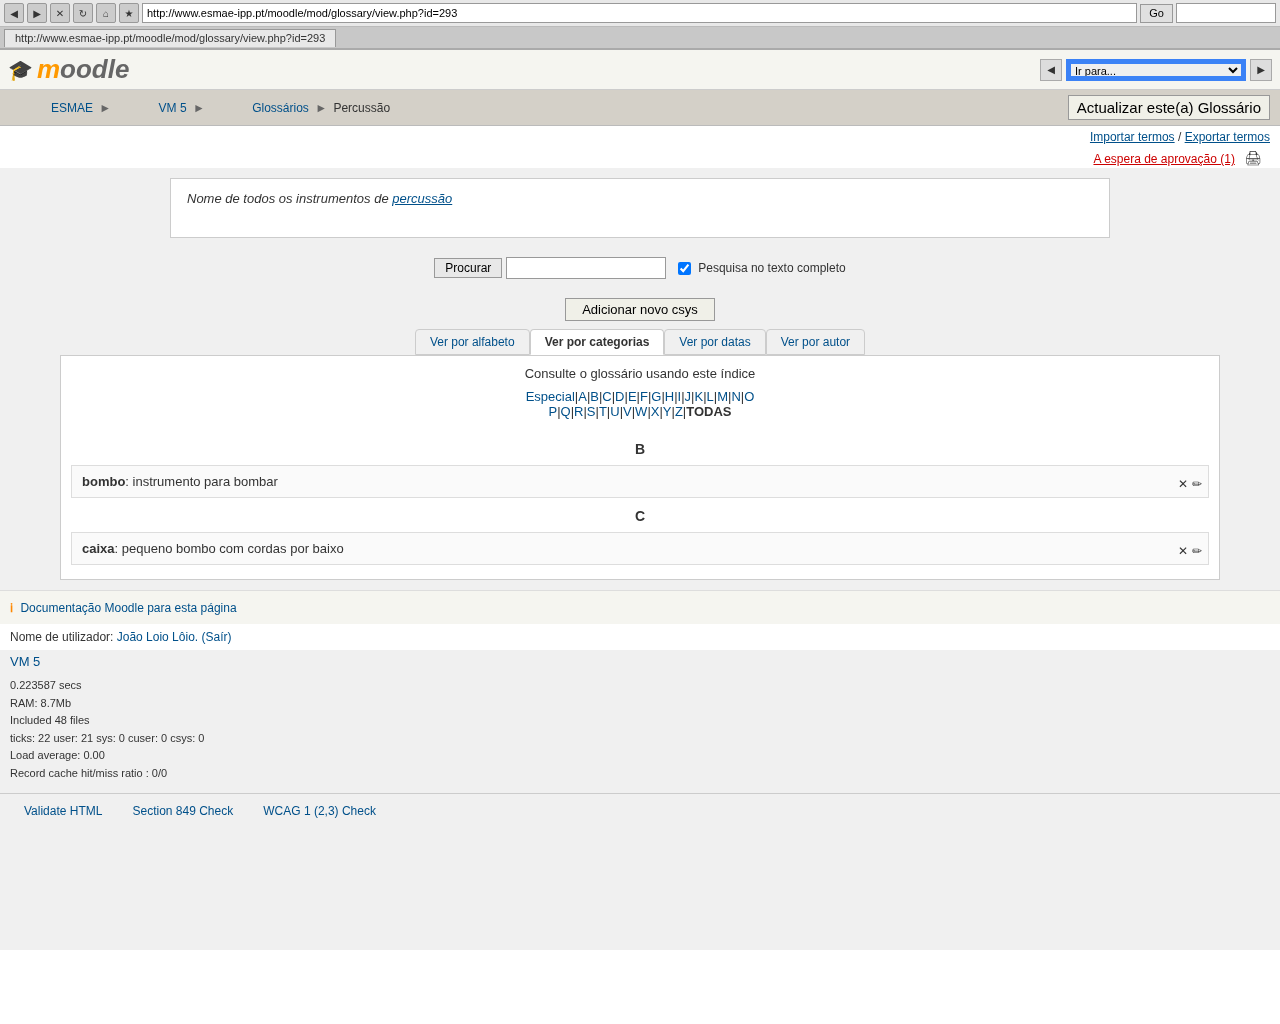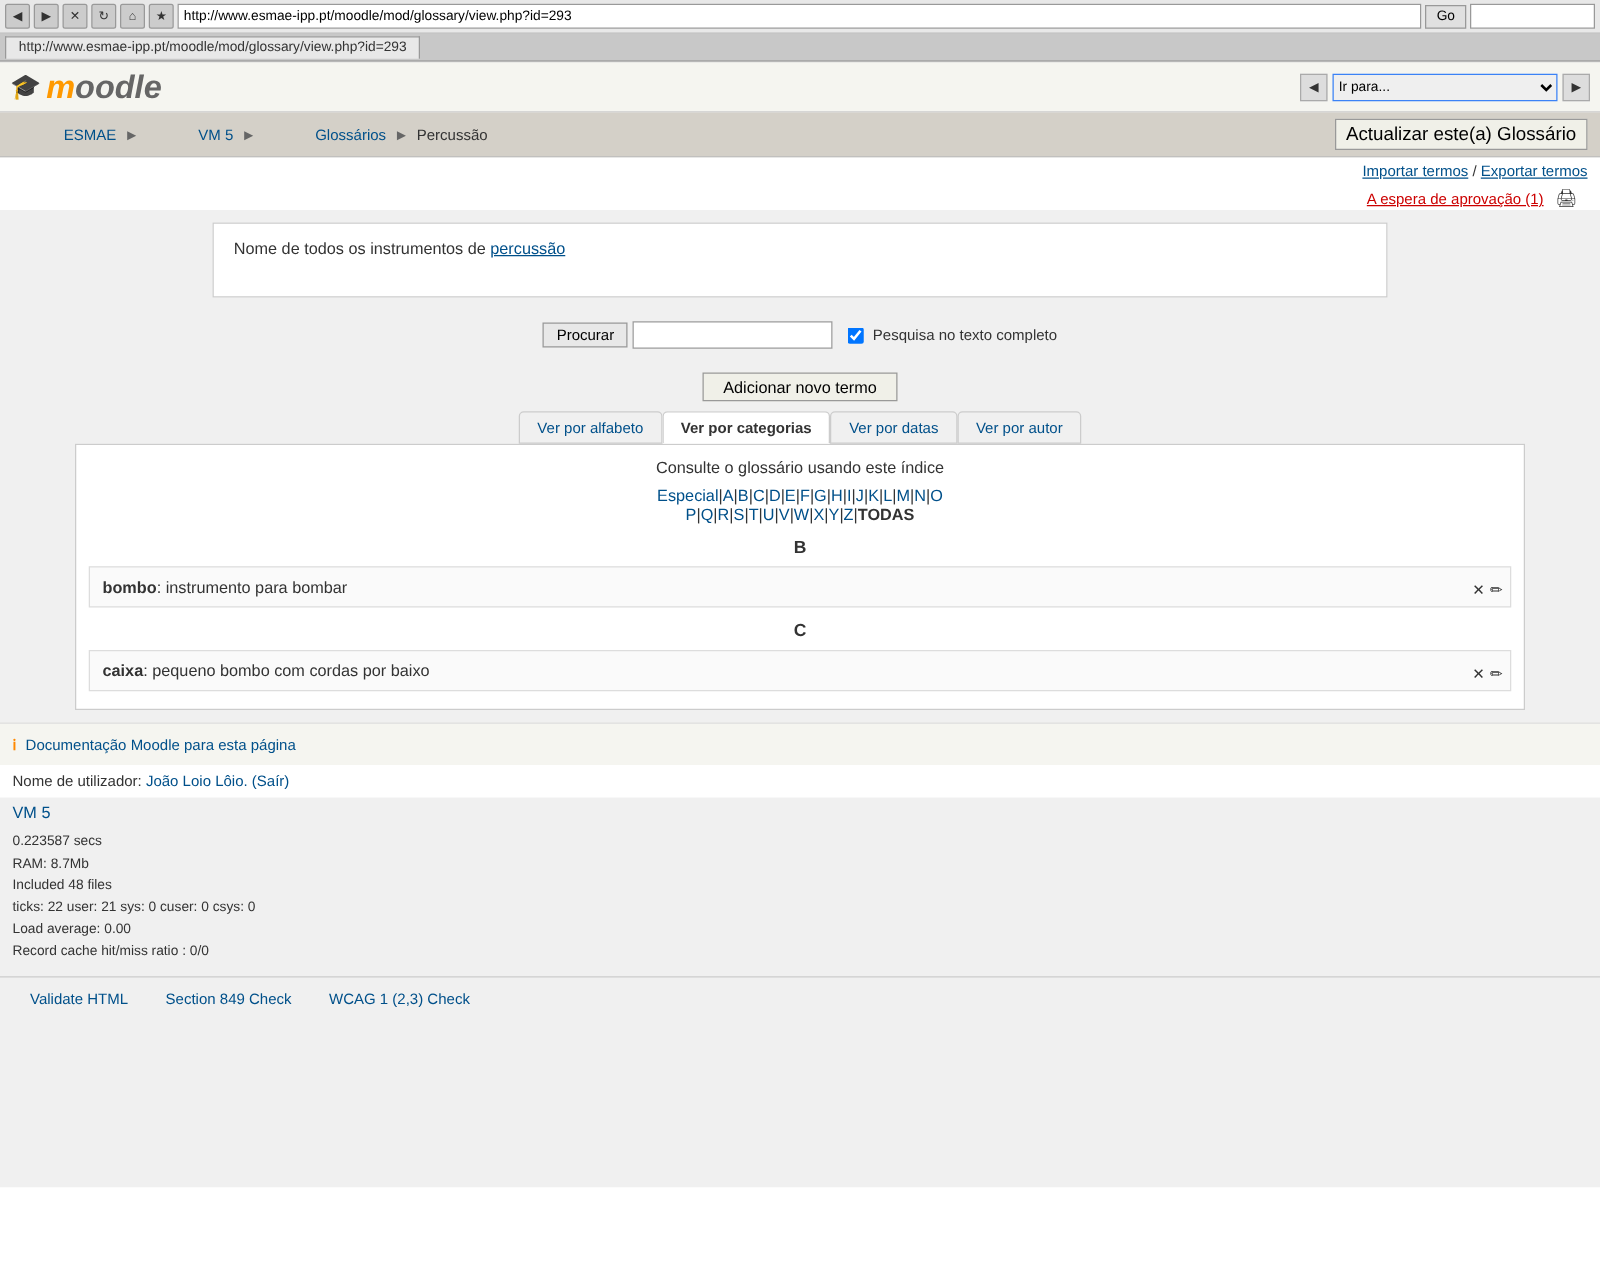--- a/index.html
+++ b/index.html
@@ -20,39 +20,39 @@
 
     
     .top-bar { background: #f5f5f0; border-bottom: 1px solid #ccc; padding: 4px 8px; display: flex; align-items: center; justify-content: space-between; }
     .logo-area { display: flex; align-items: center; gap: 4px; }
     .logo-hat { font-size: 20px; }
     .logo-text { font-size: 26px; font-style: italic; color: #666; font-weight: bold; }
     .logo-text span { color: #f90; }
 
     .nav-arrows { display: flex; align-items: center; gap: 4px; }
     .nav-arrow-btn { width: 22px; height: 22px; background: #ddd; border: 1px solid #aaa; display: flex; align-items: center; justify-content: center; cursor: pointer; font-size: 10px; }
-    .goto-select { width: 180px; height: 22px; font-size: 11px; border: 1px solid #3b82f6; }
+    .goto-select { width: 180px; height: 22px; font-size: 11px; border: 5px solid #3b82f6; }
 
     
     .breadcrumb-bar { background: #d4d0c8; padding: 5px 10px; display: flex; align-items: center; justify-content: space-between; border-bottom: 1px solid #bbb; }
     .breadcrumb { font-size: 12px; color: #333; }
     .breadcrumb a { color: #00508a; text-decoration: none; margin-left: 41px; }
     .breadcrumb-sep { margin: 0 3px; color: #666; }
     .actualizar-btn { padding: 3px 8px; background: #f0f0e8; border: 1px solid #999; font-size: 15px; cursor: pointer; }
 
     
     .import-export-bar { text-align: right; padding: 4px 10px; background: #fff; font-size: 12px; }
     .import-export-bar a { color: #00508a; text-decoration: underline; cursor: pointer; }
     .pending-bar { text-align: right; padding: 2px 10px; background: #fff; font-size: 12px; }
     .pending-bar a { color: #c00; text-decoration: underline; cursor: pointer; }
     .print-icon { margin-right: 8px; font-size: 14px; cursor: pointer; }
 
     
     .description-area { margin: 10px 170px; border: 1px solid #ccc; background: #fff; padding: 12px 16px; min-height: 60px; }
-    .description-text { font-size: 13px; color: #333; }
+    .description-text { font-size: 13px; color: #333; font-style: italic; }
     .description-text a { color: #00508a; text-decoration: underline; }
 
     
     .search-area { text-align: center; margin: 10px 0; }
     .search-area input[type="text"] { width: 160px; height: 22px; border: 1px solid #999; padding: 1px 4px; font-size: 12px; }
     .search-area button { padding: 2px 10px; font-size: 12px; border: 1px solid #999; background: #e8e8e8; cursor: pointer; }
     .search-area label { font-size: 12px; margin-left: 4px; }
     .search-area input[type="checkbox"] { margin-left: 8px; vertical-align: middle; }
 
     
@@ -60,21 +60,21 @@
     .add-term-btn { padding: 3px 16px; font-size: 13px; border: 1px solid #999; background: #f0f0e8; cursor: pointer; }
 
     
     .glossary-tabs { display: flex; justify-content: center; gap: 0; margin: 8px 0 0 0; }
     .g-tab { padding: 5px 14px; border: 1px solid #ccc; font-size: 12px; cursor: pointer; background: #f0f0f0; color: #00508a; border-radius: 4px 4px 0 0; }
     .g-tab.active { background: #fff; color: #333; font-weight: bold; border-bottom: 1px solid #fff; }
 
     
     .glossary-box { border: 1px solid #ccc; background: #fff; margin: 0 60px 10px 60px; padding: 10px; }
     .index-header { text-align: center; font-size: 13px; color: #333; margin-bottom: 8px; }
-    .index-links { text-align: center; font-size: 13px; margin-bottom: 4px; }
+    .index-links { text-align: center; font-size: 13px; margin-bottom: 16px; }
     .index-links a { color: #00508a; text-decoration: none; }
     .index-links span.all { font-weight: bold; color: #333; }
     .index-sep { color: #333; }
 
     
     .letter-header { text-align: center; font-weight: bold; font-size: 14px; padding: 6px 0 4px 0; color: #333; }
     .entry-box { border: 1px solid #ddd; margin: 4px 0; padding: 8px 10px; position: relative; background: #fafafa; }
     .entry-text { font-size: 13px; color: #333; }
     .entry-actions { position: absolute; right: 6px; bottom: 6px; display: flex; gap: 4px; }
     .entry-action-btn { font-size: 12px; cursor: pointer; color: #333; }
@@ -162,21 +162,21 @@
   </div>
 
   <div class="search-area">
     <button class="search-area" style="padding:2px 10px;font-size:12px;border:1px solid #999;background:#e8e8e8;cursor:pointer;">Procurar</button>
     <input type="text" style="width: 160px; height: 22px; border: 1px solid rgb(153, 153, 153); padding: 1px 4px; font-size: 12px;">
     <input type="checkbox" checked="" style="">
     <label>Pesquisa no texto completo</label>
   </div>
 
   <div class="add-term-area">
-    <button class="add-term-btn">Adicionar novo termo</button>
+    <button class="add-term-btn">Adicionar novo csys</button>
   </div>
 
   <div class="glossary-tabs">
     <div class="g-tab">Ver por alfabeto</div>
     <div class="g-tab active">Ver por categorias</div>
     <div class="g-tab">Ver por datas</div>
     <div class="g-tab">Ver por autor</div>
   </div>
 
   <div class="glossary-box">

